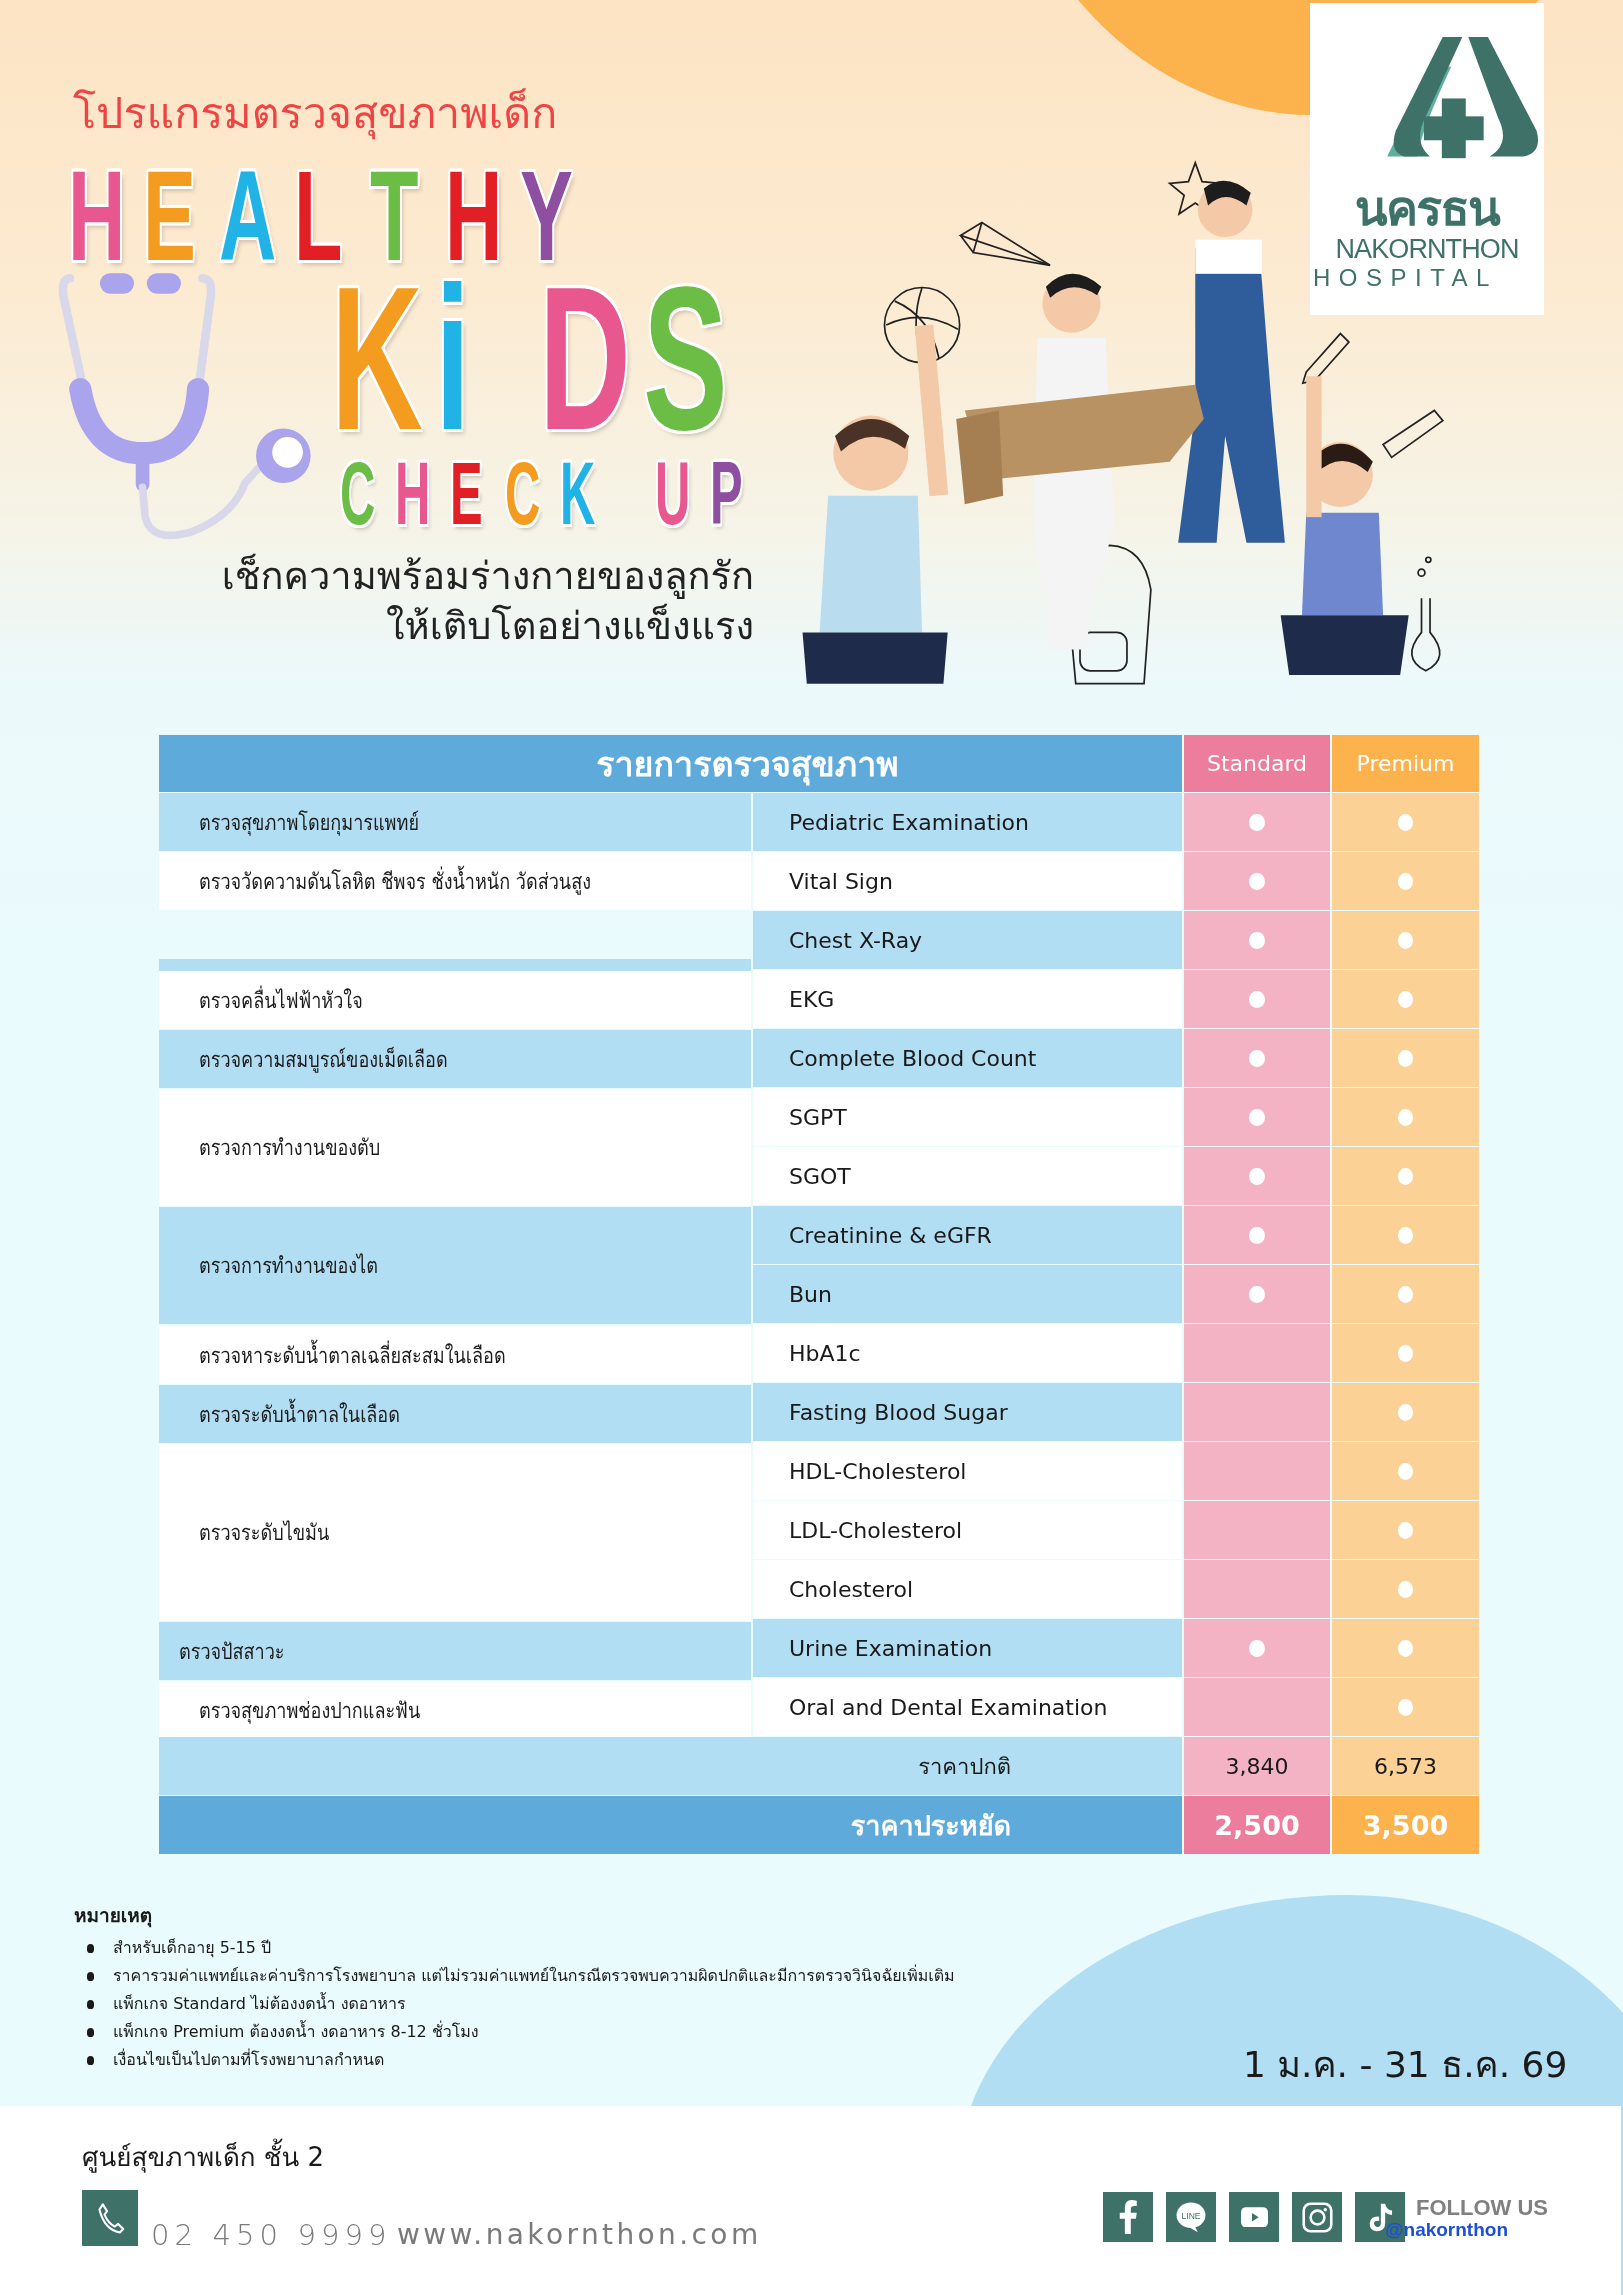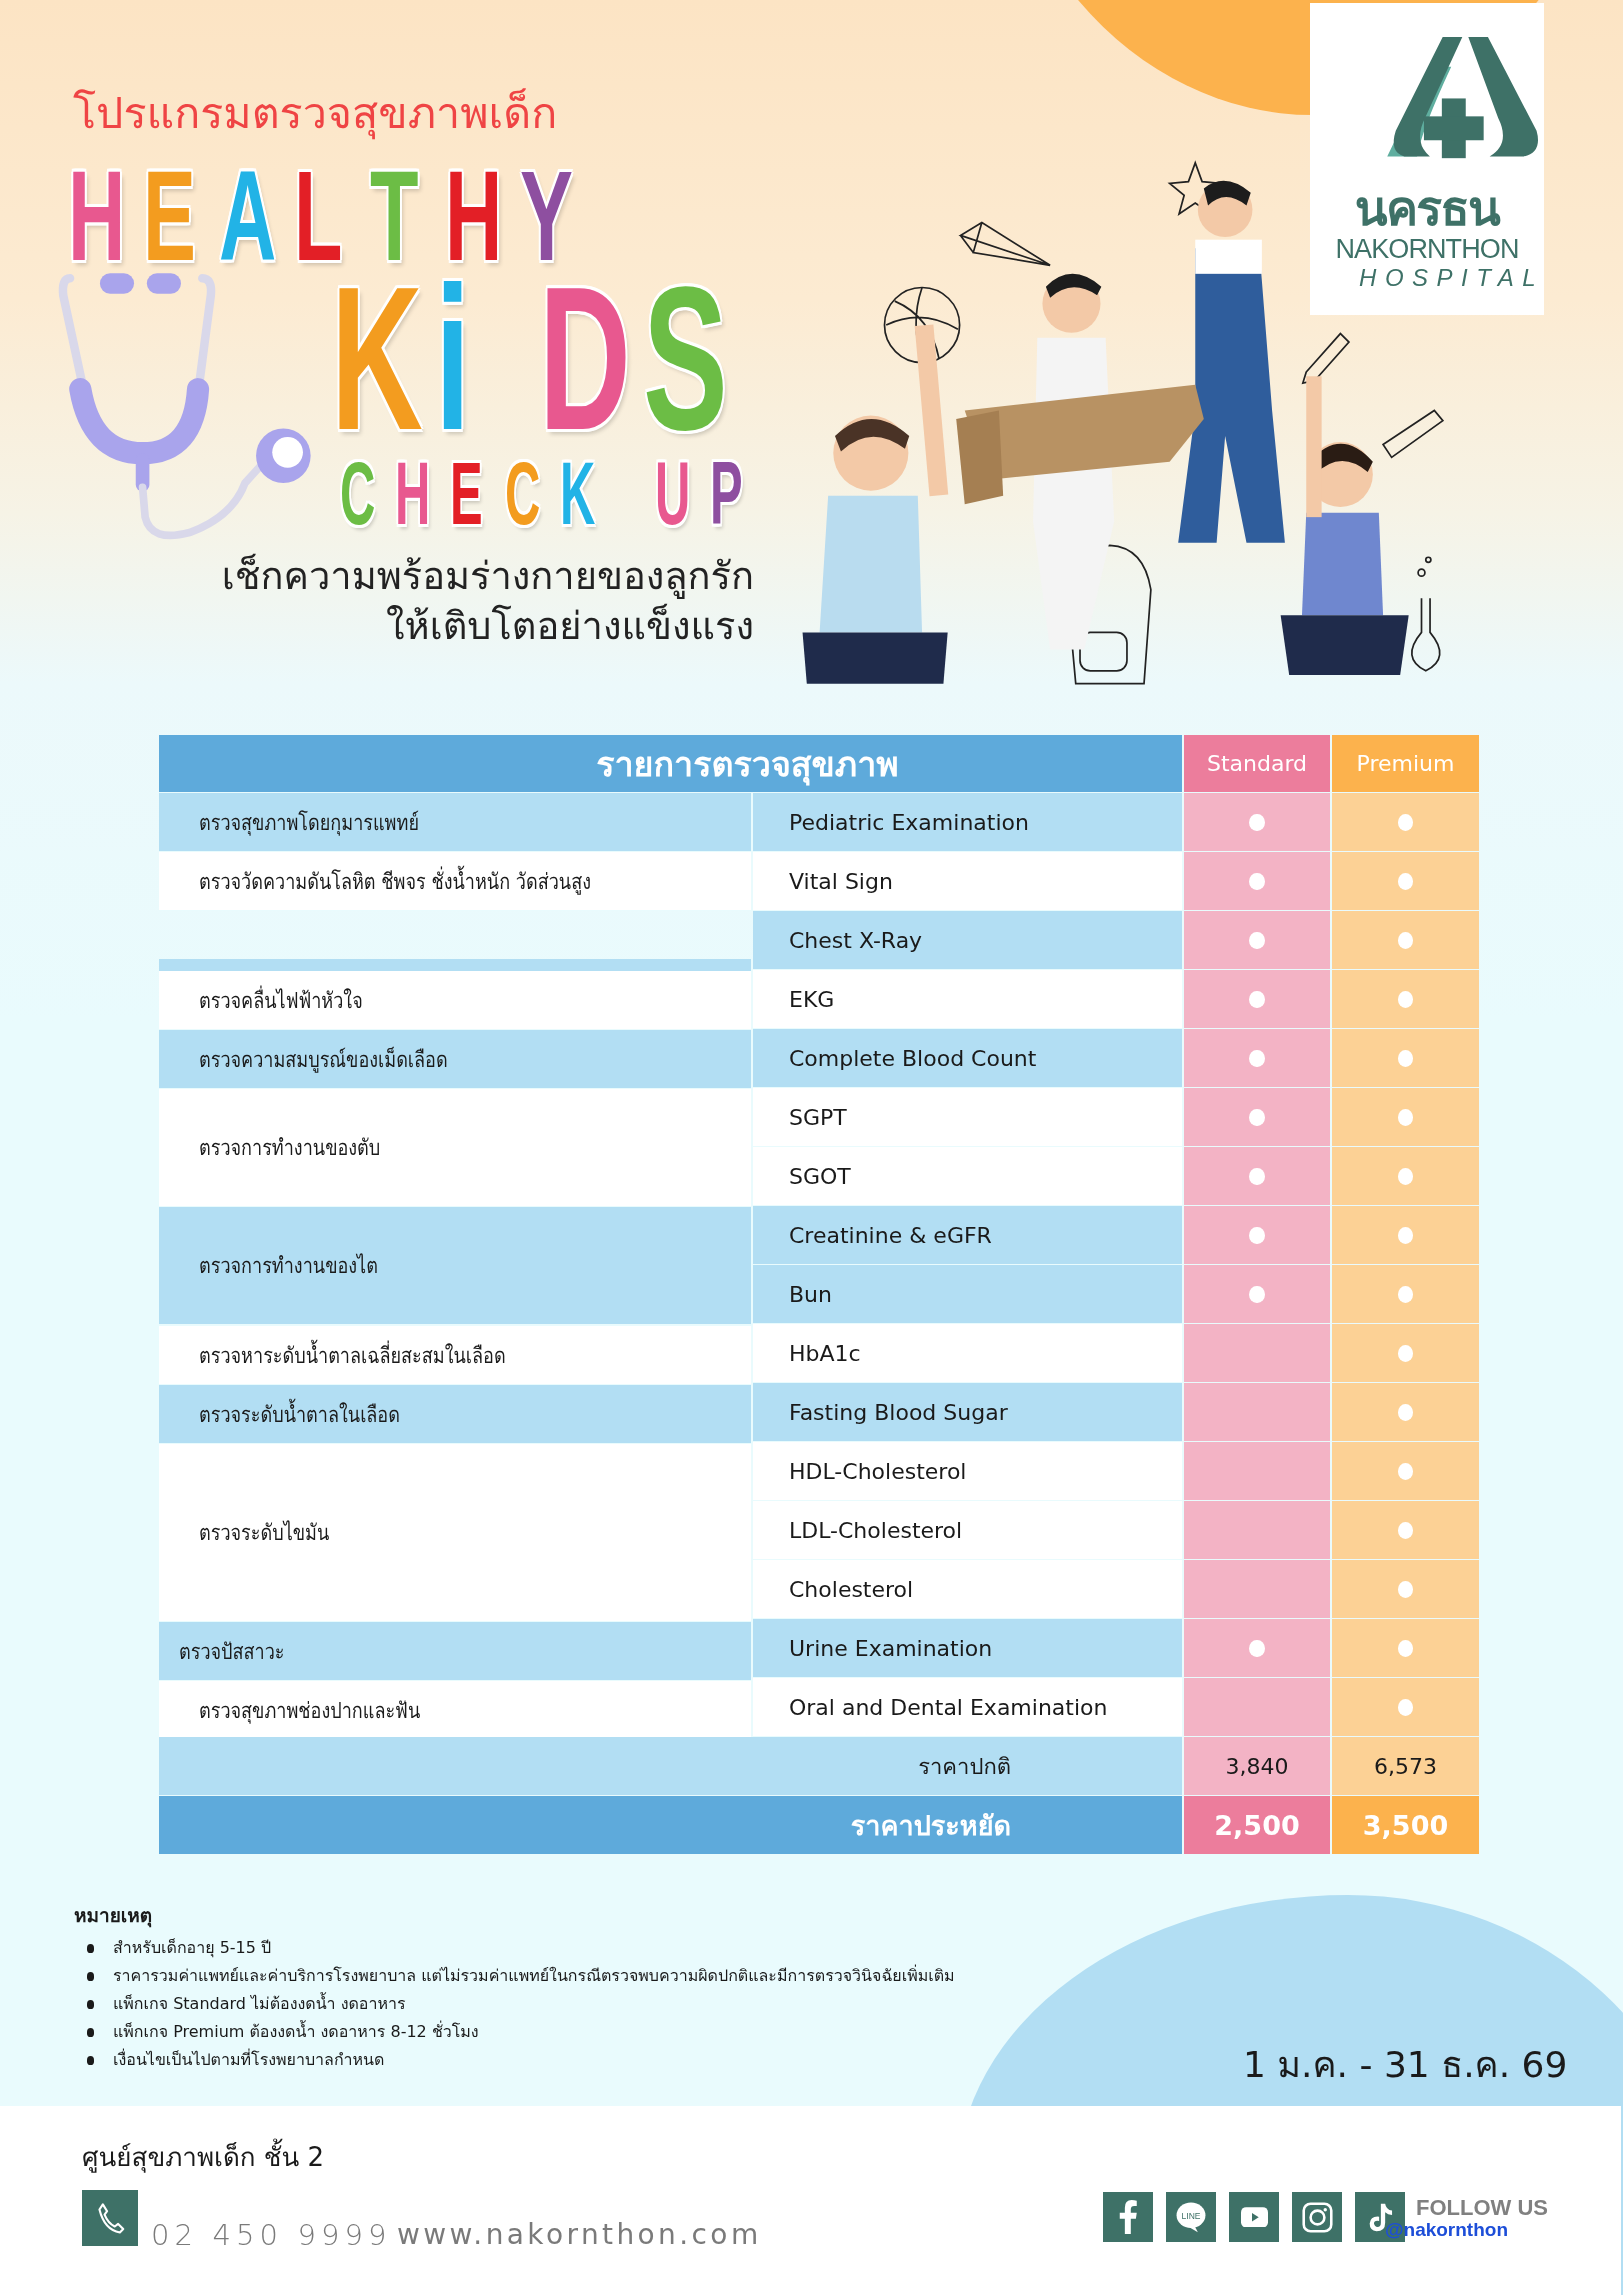--- a/index.html
+++ b/index.html
@@ -14,21 +14,21 @@
 
   
   .blob-orange { left: 982px; top: -282px; width: 649px; height: 397px; background: #fcb24d; border-radius: 0 0 50% 52% / 0 0 100% 100%; }
   .blob-blue { left: 957px; top: 1895px; width: 752px; height: 478px; background: #b2def3; border-radius: 52% 48% 0 0 / 60% 70% 0 0; }
 
   
   .logo-box { left: 1310px; top: 2.6px; width: 234px; height: 312px; background: #ffffff; }
   .logo-mark { left: 60px; top: 34px; width: 171px; height: 128px; }
   .logo-thai { left: 0; top: 167px; width: 100%; text-align: center; font-family: "DejaVu Sans", sans-serif; font-weight: bold; font-size: 48px; color: #3e7167; letter-spacing: -1.7px; }
   .logo-en1 { left: 0; top: 231px; width: 100%; text-align: center; font-family: "Liberation Sans", sans-serif; font-size: 27px; color: #3e7167; letter-spacing: -0.9px; }
-  .logo-en2 { left: 0; top: 261px; width: 100%; text-align: right; font-family: "Liberation Sans", sans-serif; font-size: 24px; color: #3e7167; letter-spacing: 8.5px; padding-left: 17px; font-style: italic; }
+  .logo-en2 { left: 0; top: 261px; width: 100%; text-align: left; font-family: "Liberation Sans", sans-serif; font-size: 24px; color: #3e7167; letter-spacing: 8.5px; padding-left: 3px; }
 
   
   .program-title { left: 73px; top: 79px; font-size: 43px; color: #ef4444; white-space: nowrap; }
   .big-word { display: flex; position: absolute; }
   .big-letter {
     font-family: "Liberation Sans", sans-serif; font-weight: bold;
     color: var(--c);
     -webkit-text-stroke: 1.7px rgba(255,255,255,0.0);
     text-shadow: 0 0 0 #fff, 3.4px 0 0 #fff, -3.4px 0 0 #fff, 0 3.4px 0 #fff, 0 -3.4px 0 #fff, 2.6px 2.6px 0 #fff, -2.6px -2.6px 0 #fff, 2.6px -2.6px 0 #fff, -2.6px 2.6px 0 #fff, 4.3px 5.1px 5.1px rgba(0,0,0,0.18);
     line-height: 1;

